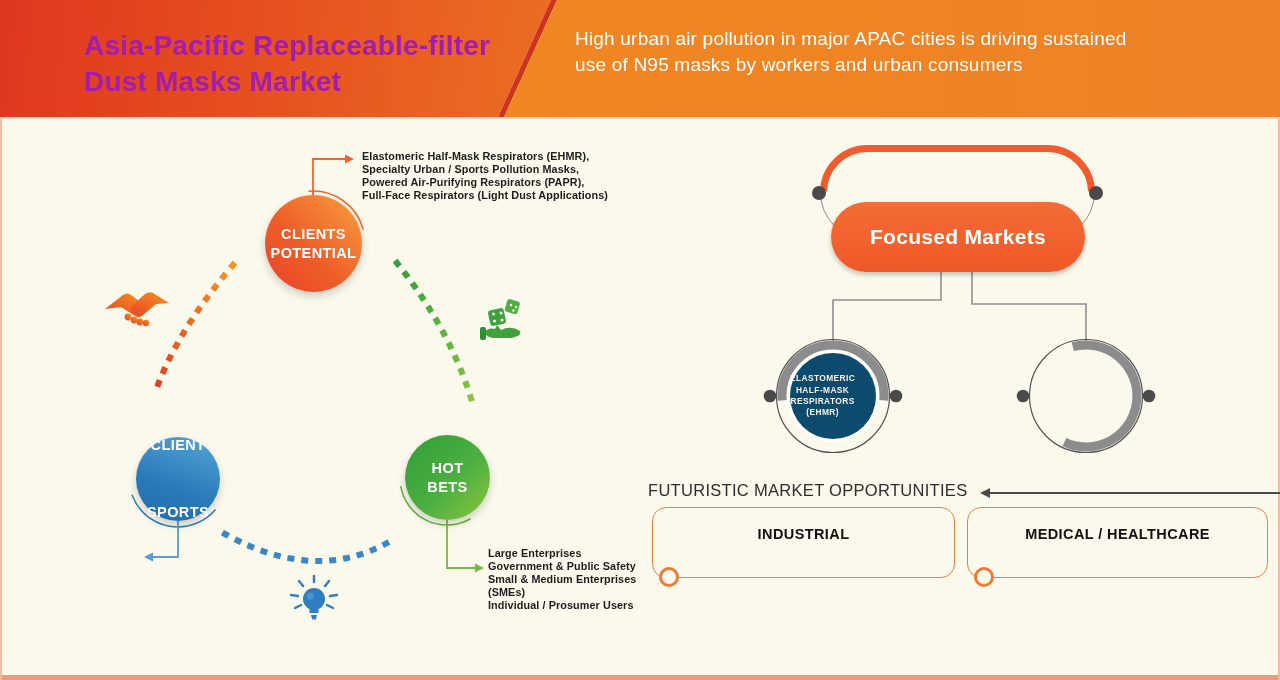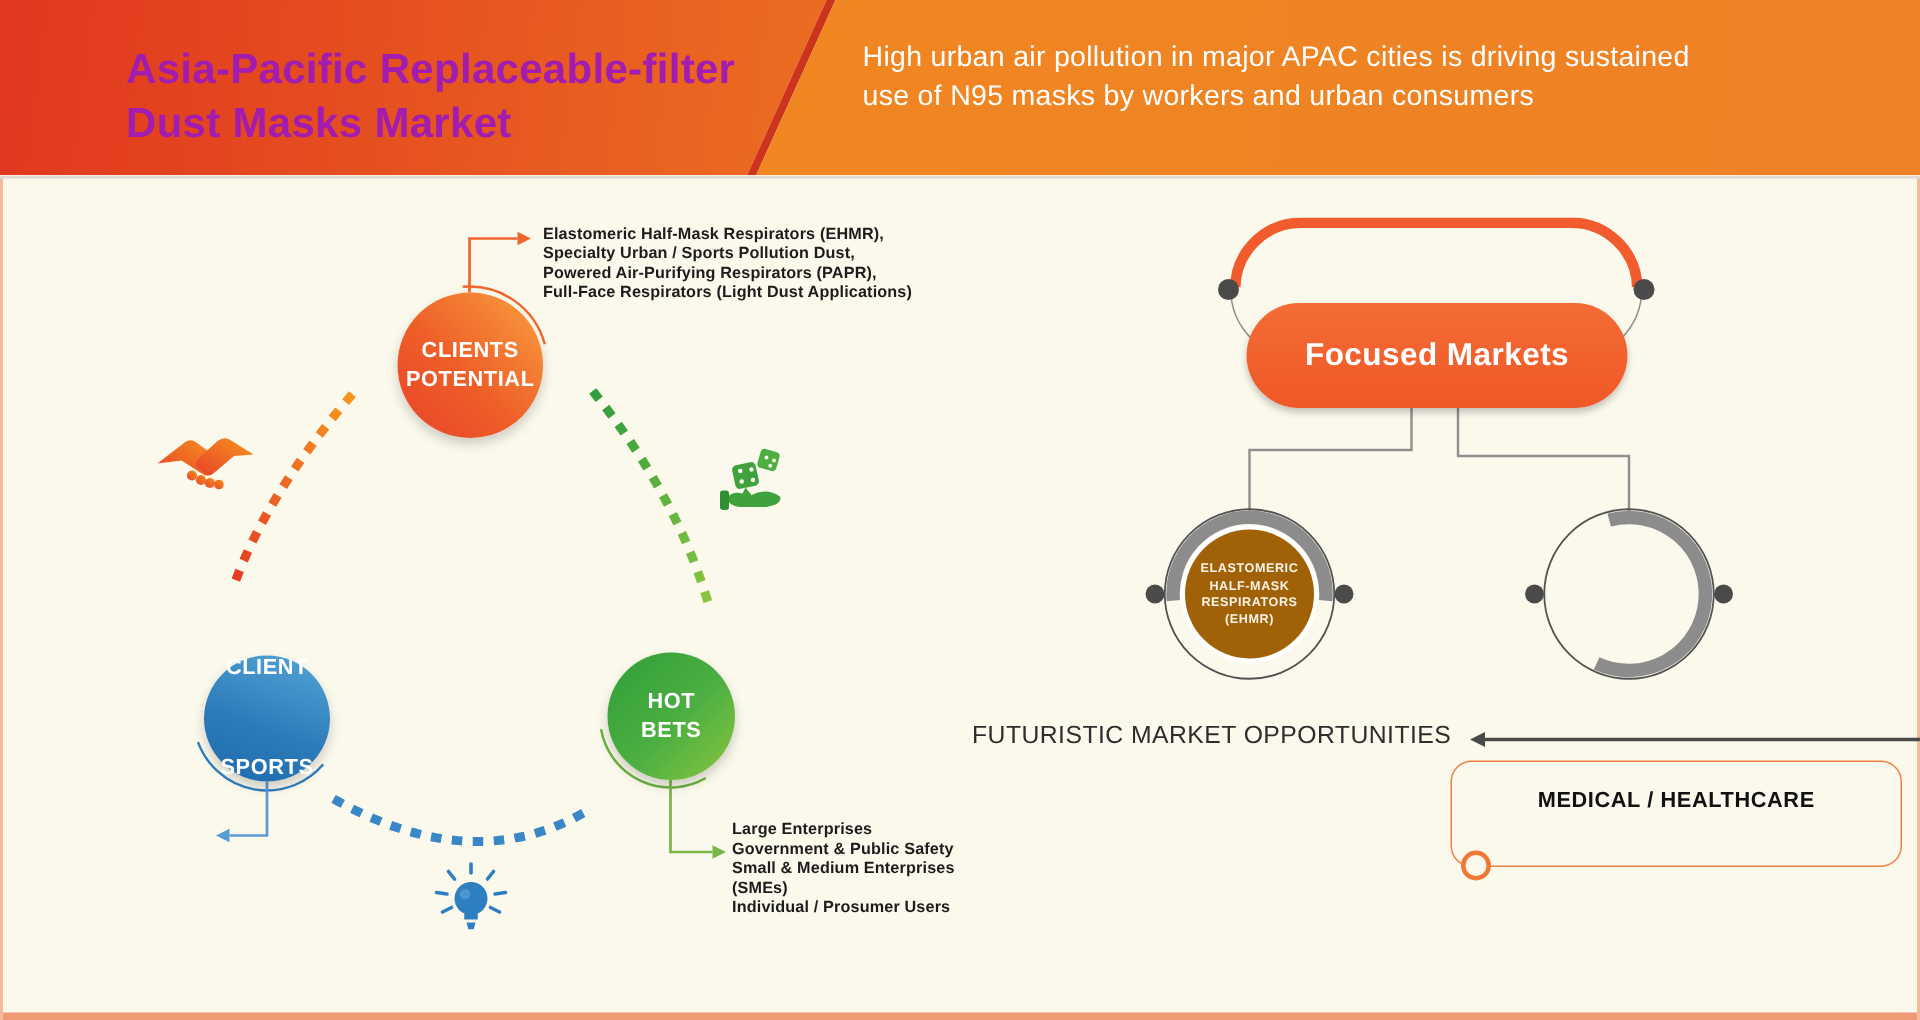--- a/index.html
+++ b/index.html
@@ -45,22 +45,22 @@
   .fm-ring-orange { position:absolute; inset:0; border:7px solid #f15b2d; border-radius:48px;
                     clip-path:inset(0 0 51% 0); }
   .fm-dot { position:absolute; width:14px; height:14px; border-radius:50%; background:#4a4a4a; top:41px; }
   .fm-dot-l { left:-8px; } .fm-dot-r { right:-8px; }
   .fm-pill { position:absolute; left:11px; top:13px; width:254px; height:70px; border-radius:35px;
              background:linear-gradient(180deg,#f46c35 0%,#ef5827 100%);
              display:flex; align-items:center; justify-content:center; color:#fff; font-size:21px;
              font-weight:700; letter-spacing:.3px; box-shadow:0 3px 5px rgba(0,0,0,.22);margin-top:44px; }
 
   
-  .node-disc { position:absolute; width:86px; height:86px; border-radius:50%; background:#a16207;
-               box-shadow:0 0 0 3px rgba(255,255,255,.92); display:flex; align-items:center; justify-content:center; }
+  .node-disc { position:absolute; width:86px; height:86px; border-radius:50%; background:#0c4a6e;
+               box-shadow:0 0 0 3px rgba(255,255,255,.92); display:flex; align-items:center; justify-content:flex-start; }
   .node-l { left:790px; top:236px; } .node-r { left:1043px; top:236px; }
   .node-label { color:#f7f3e9; font-size:8.4px; font-weight:700; letter-spacing:.4px; line-height:1.35;
                 text-align:center; text-transform:uppercase; }
 
   
   .opp-head { position:absolute; left:648px; top:364px; font-size:16.5px; font-weight:500; color:#2d2d2d;
               letter-spacing:.3px; }
   .opp-box { position:absolute; top:390px; height:71px; border:1.6px solid #ee8040; border-radius:14px; }
   .opp-box-1 { left:652px; width:303px; }
   .opp-box-2 { left:967px; width:301px; }
@@ -204,21 +204,21 @@
       <div>CLIENT</div>
       <div>SPORTS</div>
     </div>
     <div class="circle hb">
       <div>HOT</div>
       <div>BETS</div>
     </div>
 
     <div class="ann ann-cp">
       <div>Elastomeric Half-Mask Respirators (EHMR),</div>
-      <div>Specialty Urban / Sports Pollution Dust,</div>
+      <div>Specialty Urban / Sports Pollution Masks,</div>
       <div>Powered Air-Purifying Respirators (PAPR),</div>
       <div>Full-Face Respirators (Light Dust Applications)</div>
     </div>
     <div class="ann ann-hb">
       <div>Large Enterprises</div>
       <div>Government &amp; Public Safety</div>
       <div>Small &amp; Medium Enterprises</div>
       <div>(SMEs)</div>
       <div>Individual / Prosumer Users</div>
     </div>
@@ -236,19 +236,23 @@
     <div class="node-disc node-l">
       <div class="node-label">
         <div>ELASTOMERIC</div>
         <div>HALF-MASK</div>
         <div>RESPIRATORS</div>
         <div>(EHMR)</div>
       </div>
     </div>
 
     <div class="opp-head">FUTURISTIC MARKET OPPORTUNITIES</div>
+    <div class="opp-box opp-box-1">
+      <div class="opp-label">INDUSTRIAL</div>
+      <div class="opp-ring"></div>
+    </div>
     <div class="opp-box opp-box-2">
       <div class="opp-label">MEDICAL / HEALTHCARE</div>
       <div class="opp-ring"></div>
     </div>
 
   </div>
 </div>
 
 </body></html>

